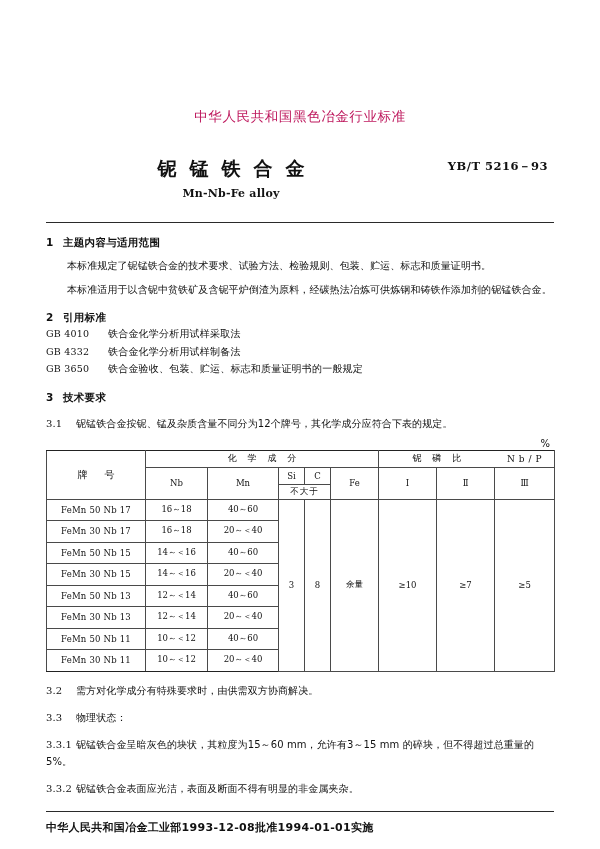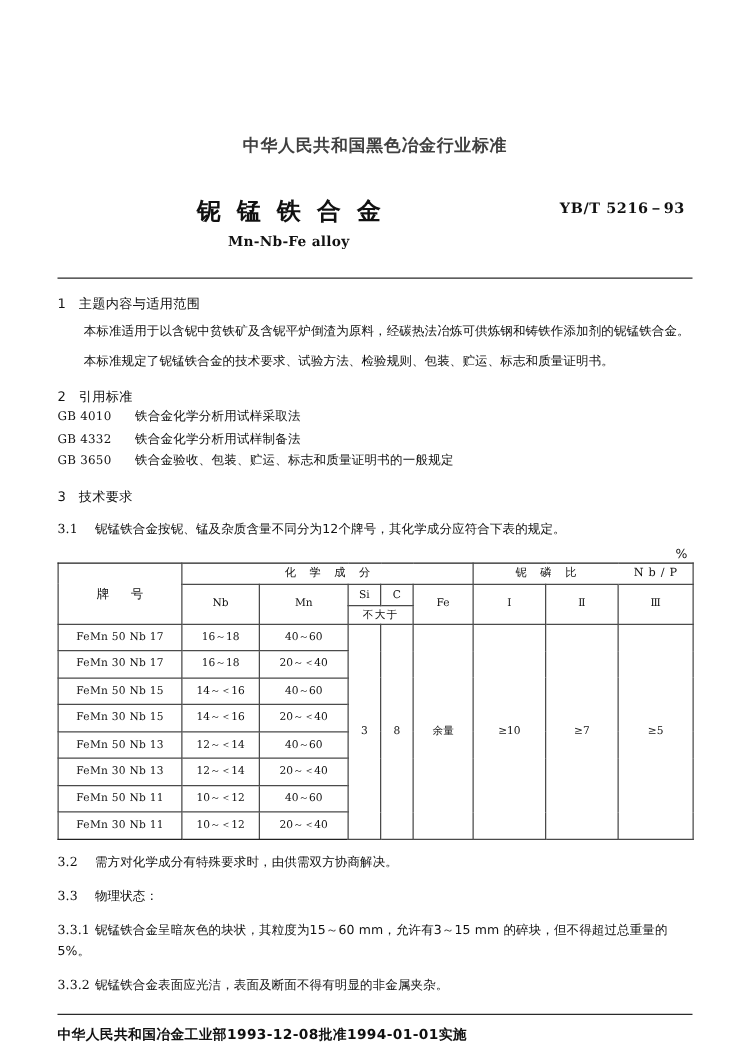--- a/index.html
+++ b/index.html
@@ -29,23 +29,23 @@
     width: 508px;
   }
 
   
   .masthead {
     margin-top: 108px;
     text-align: center;
   }
   .org-line {
     font-size: 13.5px;
-    font-weight: bold;
+    font-weight: normal;
     letter-spacing: 0.6px;
-    color: #404040;
+    color: #be185d;
   }
   .title-block {
     position: relative;
     margin-top: 30px;
     height: 50px;
   }
   .doc-title {
     font-size: 19px;
     font-weight: bold;
     letter-spacing: 13px;
@@ -83,21 +83,21 @@
   .rule-top {
     margin-top: 16px;
     border: 0;
     border-top: 1.6px solid #2a2a2a;
     height: 0;
   }
 
   
   .sec-head {
     font-size: 10.5px;
-    font-weight: normal;
+    font-weight: bold;
     margin-top: 13px;
     letter-spacing: 0.3px;
     color: #111;
   }
   .sec-head .num {
     display: inline-block;
     width: 17px;
   }
   .para {
     font-size: 10px;
@@ -217,22 +217,22 @@
         <div class="std-code">YB/T 5216－93</div>
         <div class="en-title">Mn-Nb-Fe alloy</div>
       </div>
     </div>
 
     <hr class="rule-top">
 
     <div class="sec-head">
       <span class="num">1</span><span>主题内容与适用范围</span>
     </div>
+    <div class="para indent">本标准规定了铌锰铁合金的技术要求、试验方法、检验规则、包装、贮运、标志和质量证明书。</div>
     <div class="para indent">本标准适用于以含铌中贫铁矿及含铌平炉倒渣为原料，经碳热法冶炼可供炼钢和铸铁作添加剂的铌锰铁合金。</div>
-    <div class="para indent">本标准规定了铌锰铁合金的技术要求、试验方法、检验规则、包装、贮运、标志和质量证明书。</div>
 
     <div class="sec-head">
       <span class="num">2</span><span>引用标准</span>
     </div>
     <div class="ref-item">
       <span class="code">GB 4010</span><span>铁合金化学分析用试样采取法</span>
     </div>
     <div class="ref-item">
       <span class="code">GB 4332</span><span>铁合金化学分析用试样制备法</span>
     </div>

